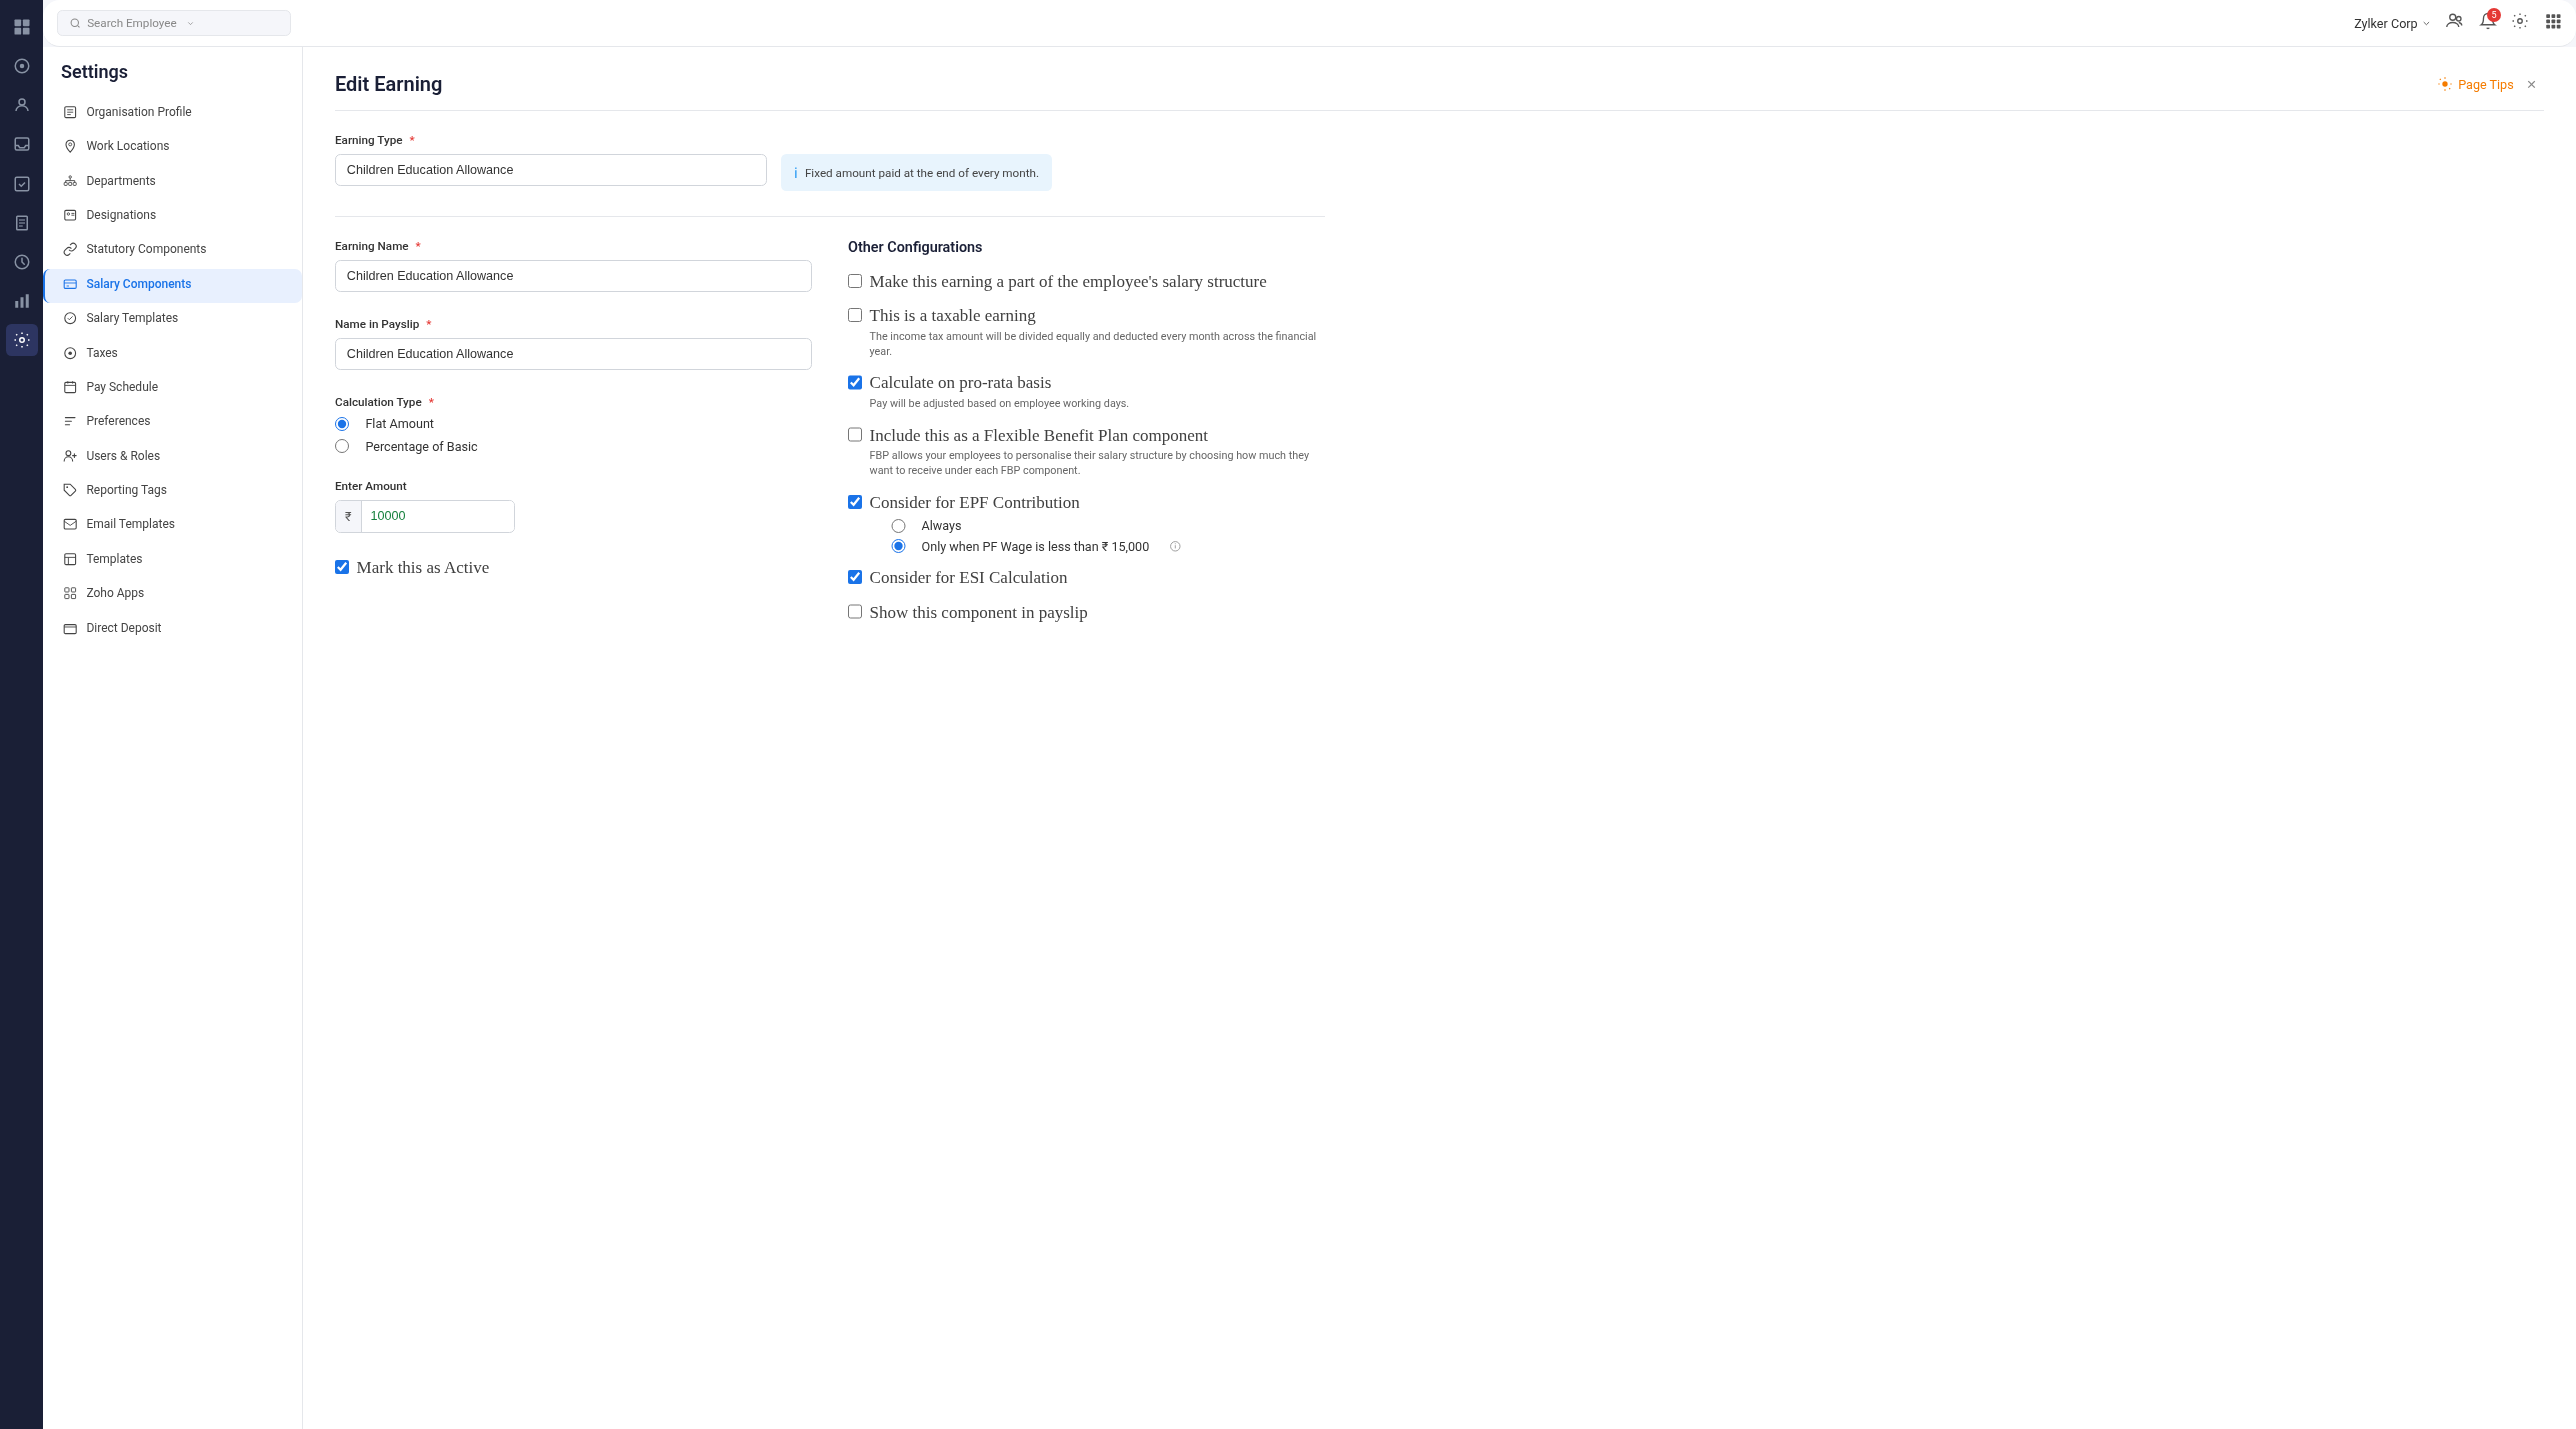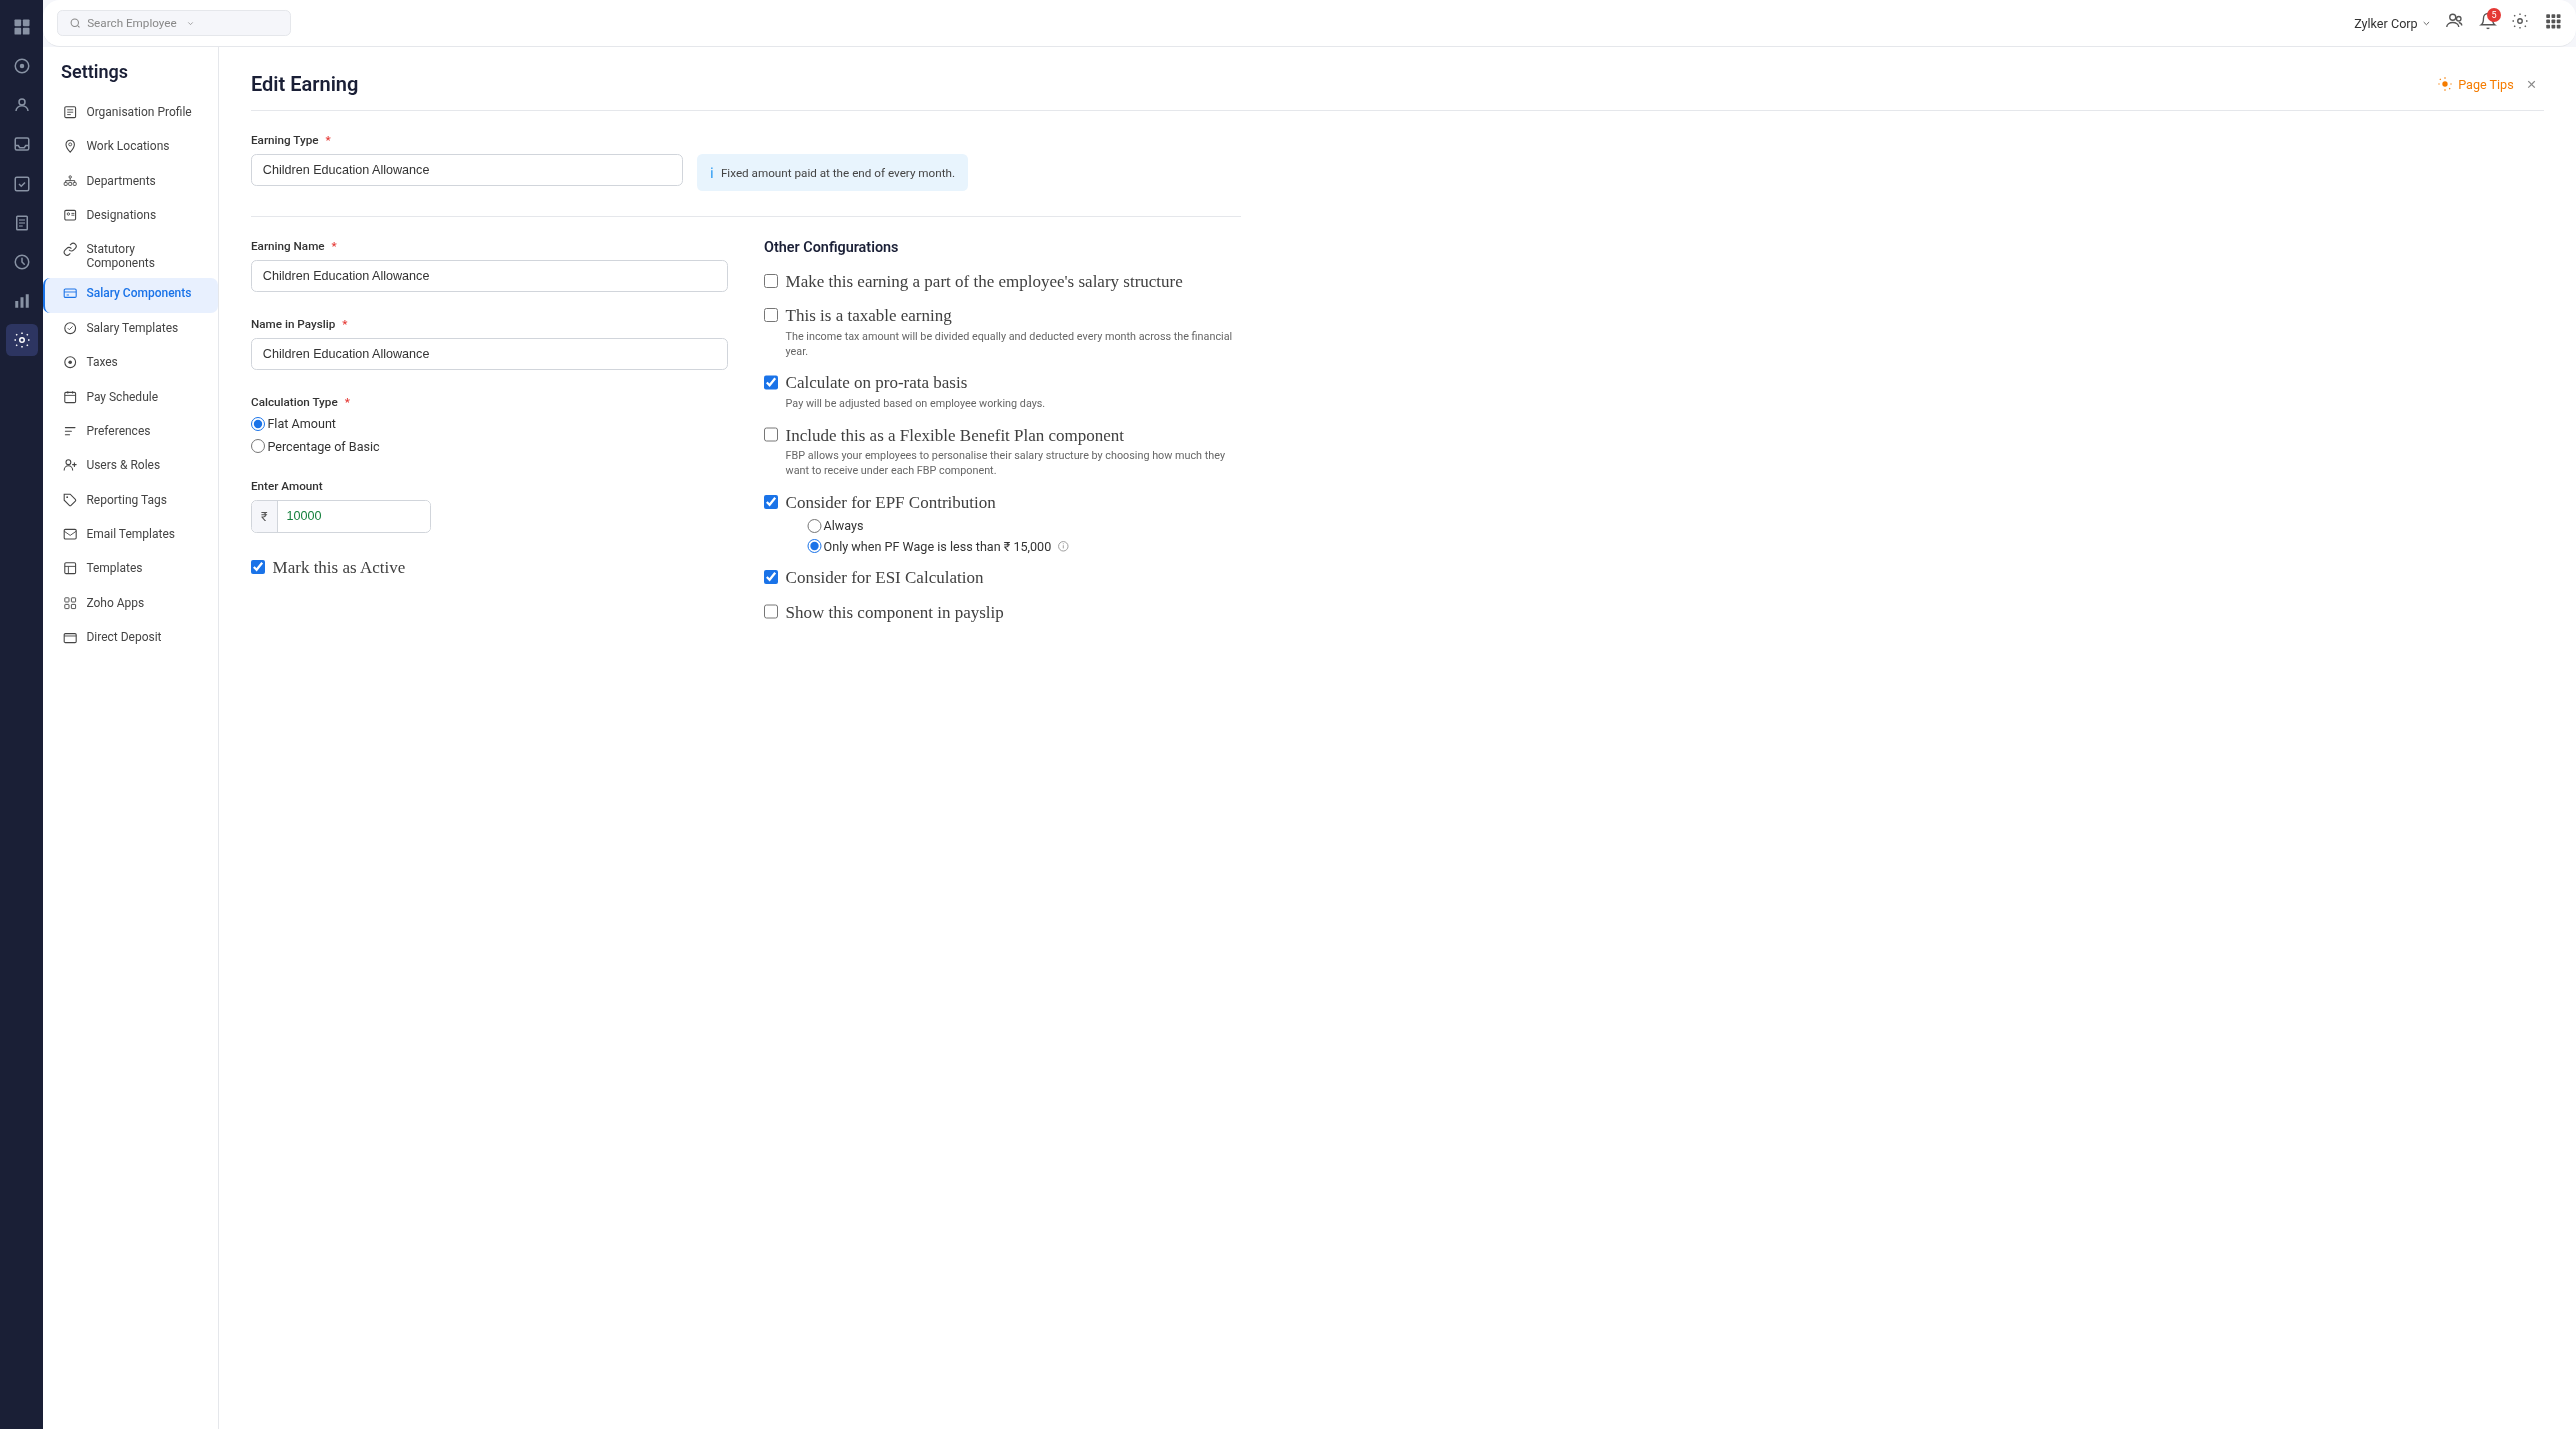--- a/index.html
+++ b/index.html
@@ -75,21 +75,21 @@
       display: flex;
       align-items: center;
       justify-content: center;
     }
 
     
     .content-area { display: flex; flex: 1; overflow: hidden; }
 
     
     .sidebar {
-      width: 176px;
+      width: 260px;
       background: #fff;
       border-right: 0.9px solid #e5e7eb;
       overflow-y: auto;
       flex-shrink: 0;
       padding: 14.4px 0;
     }
     .sidebar-title {
       font-size: 18px;
       font-weight: 600;
       color: #1a1f36;
@@ -176,21 +176,21 @@
     .info-icon { color: #2196f3; font-size: 14.4px; }
 
     .two-col { display: grid; grid-template-columns: 1fr 1fr; gap: 36px; margin-top: 16px; }
 
     .left-col { }
     .right-col { }
 
     .section-title { font-size: 14.4px; font-weight: 600; color: #1a1f36; margin-bottom: 16px; }
 
     .radio-group { display: flex; flex-direction: column; gap: 7.2px; margin-top: 7.2px; }
-    .radio-item { display: flex; align-items: center; gap: 2px; font-size: 12.6px; color: #333; cursor: pointer; }
+    .radio-item { display: flex; align-items: center; gap: 16px; font-size: 12.6px; color: #333; cursor: pointer; }
     .radio-item input[type="radio"] { accent-color: #1a73e8; width: 14.4px; height: 14.4px; }
 
     .amount-input-wrap {
       display: flex;
       align-items: center;
       border: 0.9px solid #d1d5db;
       border-radius: 5.4px;
       overflow: hidden;
       width: 180px;
     }

